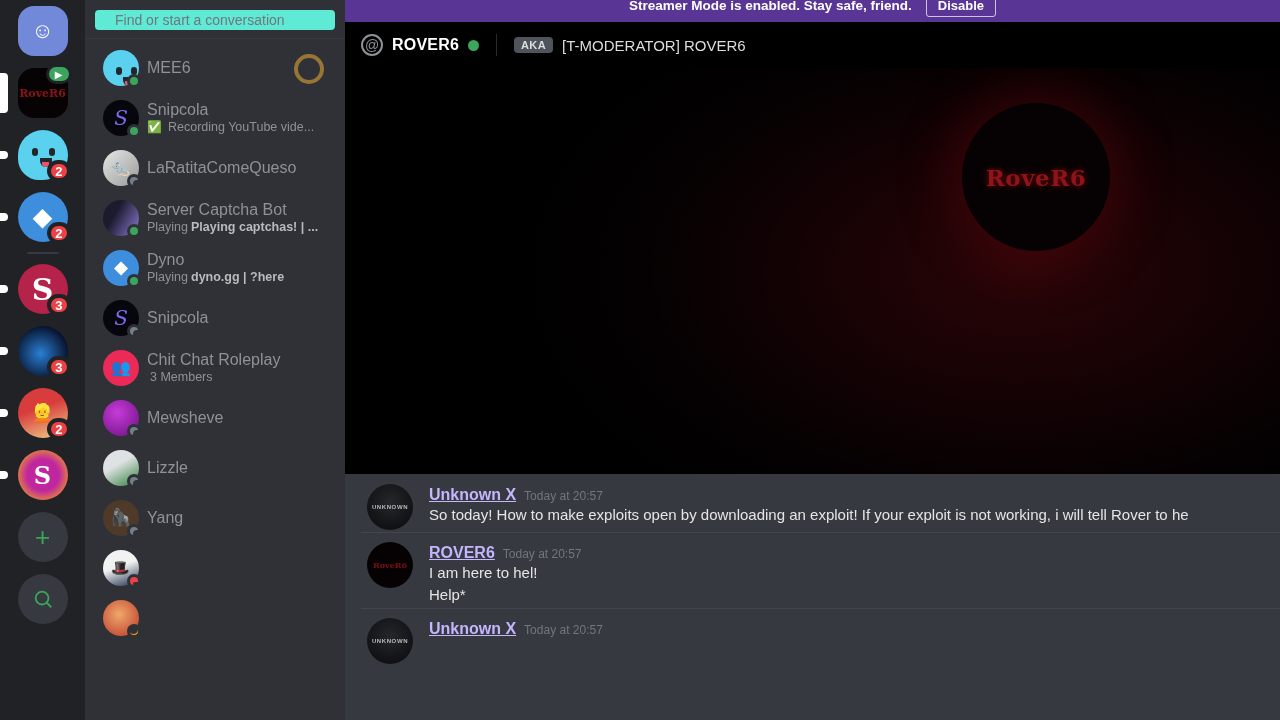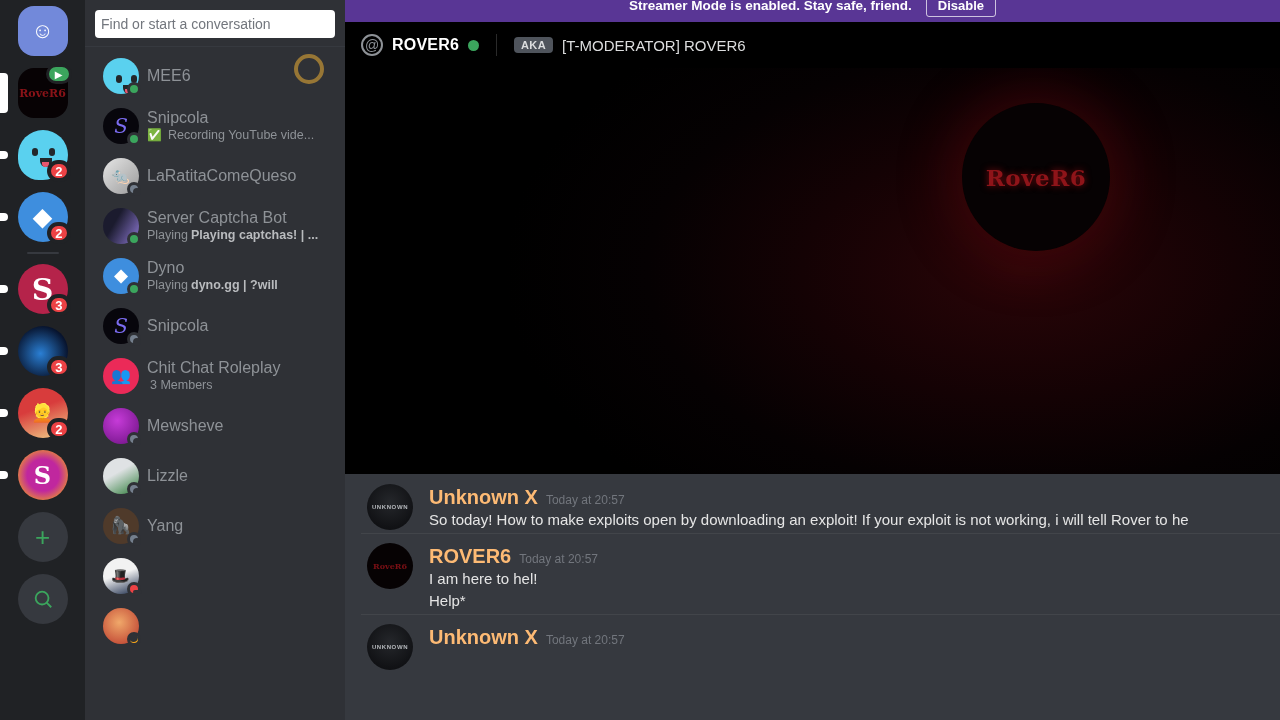--- a/index.html
+++ b/index.html
@@ -66,22 +66,22 @@
   .blobface .mouth { position: absolute; width: 12px; height: 9px; background: #23272a; border-radius: 0 0 7px 7px; top: 27px; left: 20px; }
   .blobface .tongue { position: absolute; width: 7px; height: 5px; background: #e8566e; border-radius: 0 0 4px 4px; top: 31px; left: 22px; }
 
   
   .dmbar {
     width: 260px; flex: 0 0 260px; height: 720px;
     background: #2f3136; position: relative; overflow: hidden;
   }
   .search-wrap { padding: 10px 10px 8px 10px; }
   .search-box {
-    height: 28px; background: #ffffff; border-radius: 4px;
-    display: flex; align-items: center; padding: 0 6px;
+    height: 20px; background: #5eead4; border-radius: 4px;
+    display: flex; align-items: center; padding: 0 20px;
     color: #72767d; font-size: 14px;
   }
   .dm-sep { height: 1px; background: #36393f; margin: 0 0 4px 0; }
   .dm-list { }
   .dm-item {
     height: 49px; display: flex; align-items: center;
     padding: 0 8px 0 10px; gap: 8px; border-radius: 4px;
     margin: 0 8px 1px 8px;
   }
   .dm-avatar {
@@ -193,21 +193,21 @@
   .av-unknown span {
     color: #cfd2d6; font-size: 6px; font-weight: bold; letter-spacing: .6px;
     opacity: .85;
   }
   .av-rover { background: #060203; }
   .av-rover span {
     color: #7c1015; font-size: 8px; font-family: "DejaVu Serif", serif; font-weight: bold;
   }
   .msg-body { flex: 1; min-width: 0; padding-top: 2px; }
   .msg-head { display: flex; align-items: baseline; gap: 8px; }
-  .msg-author { color: #fdba74; font-size: 20px; font-weight: bold; }
+  .msg-author { color: #c4b5fd; font-size: 16px; font-weight: bold; text-decoration: underline; }
   .msg-time { color: #72767d; font-size: 12px; }
   .msg-line {
     color: #e5e5e5; font-size: 15px; line-height: 22px;
     white-space: nowrap; overflow: hidden;
   }
   .msg-line.wrapnone { text-overflow: clip; }
 
   .cursor-ring {
     position: absolute; left: 294px; top: 54px;
     width: 30px; height: 30px; border-radius: 50%;
@@ -375,21 +375,21 @@
           <div class="dm-avatar">
             <div class="img" style="background:#3e8ede">
               <span style="color:#fff;font-size:17px;font-weight:bold">◆</span>
             </div>
             <span class="status online"></span>
           </div>
           <div class="dm-text">
             <div class="dm-name">Dyno</div>
             <div class="dm-sub">
               <span>Playing </span>
-              <b>dyno.gg | ?will</b>
+              <b>dyno.gg | ?here</b>
               <span></span>
             </div>
           </div>
         </div>
         <div class="dm-item">
           <div class="dm-avatar">
             <div class="img" style="background:#07060c">
               <span style="color:#7b6cf0;font-size:20px;font-family:'DejaVu Serif',serif;font-style:italic">S</span>
             </div>
             <span class="status offline"></span>

